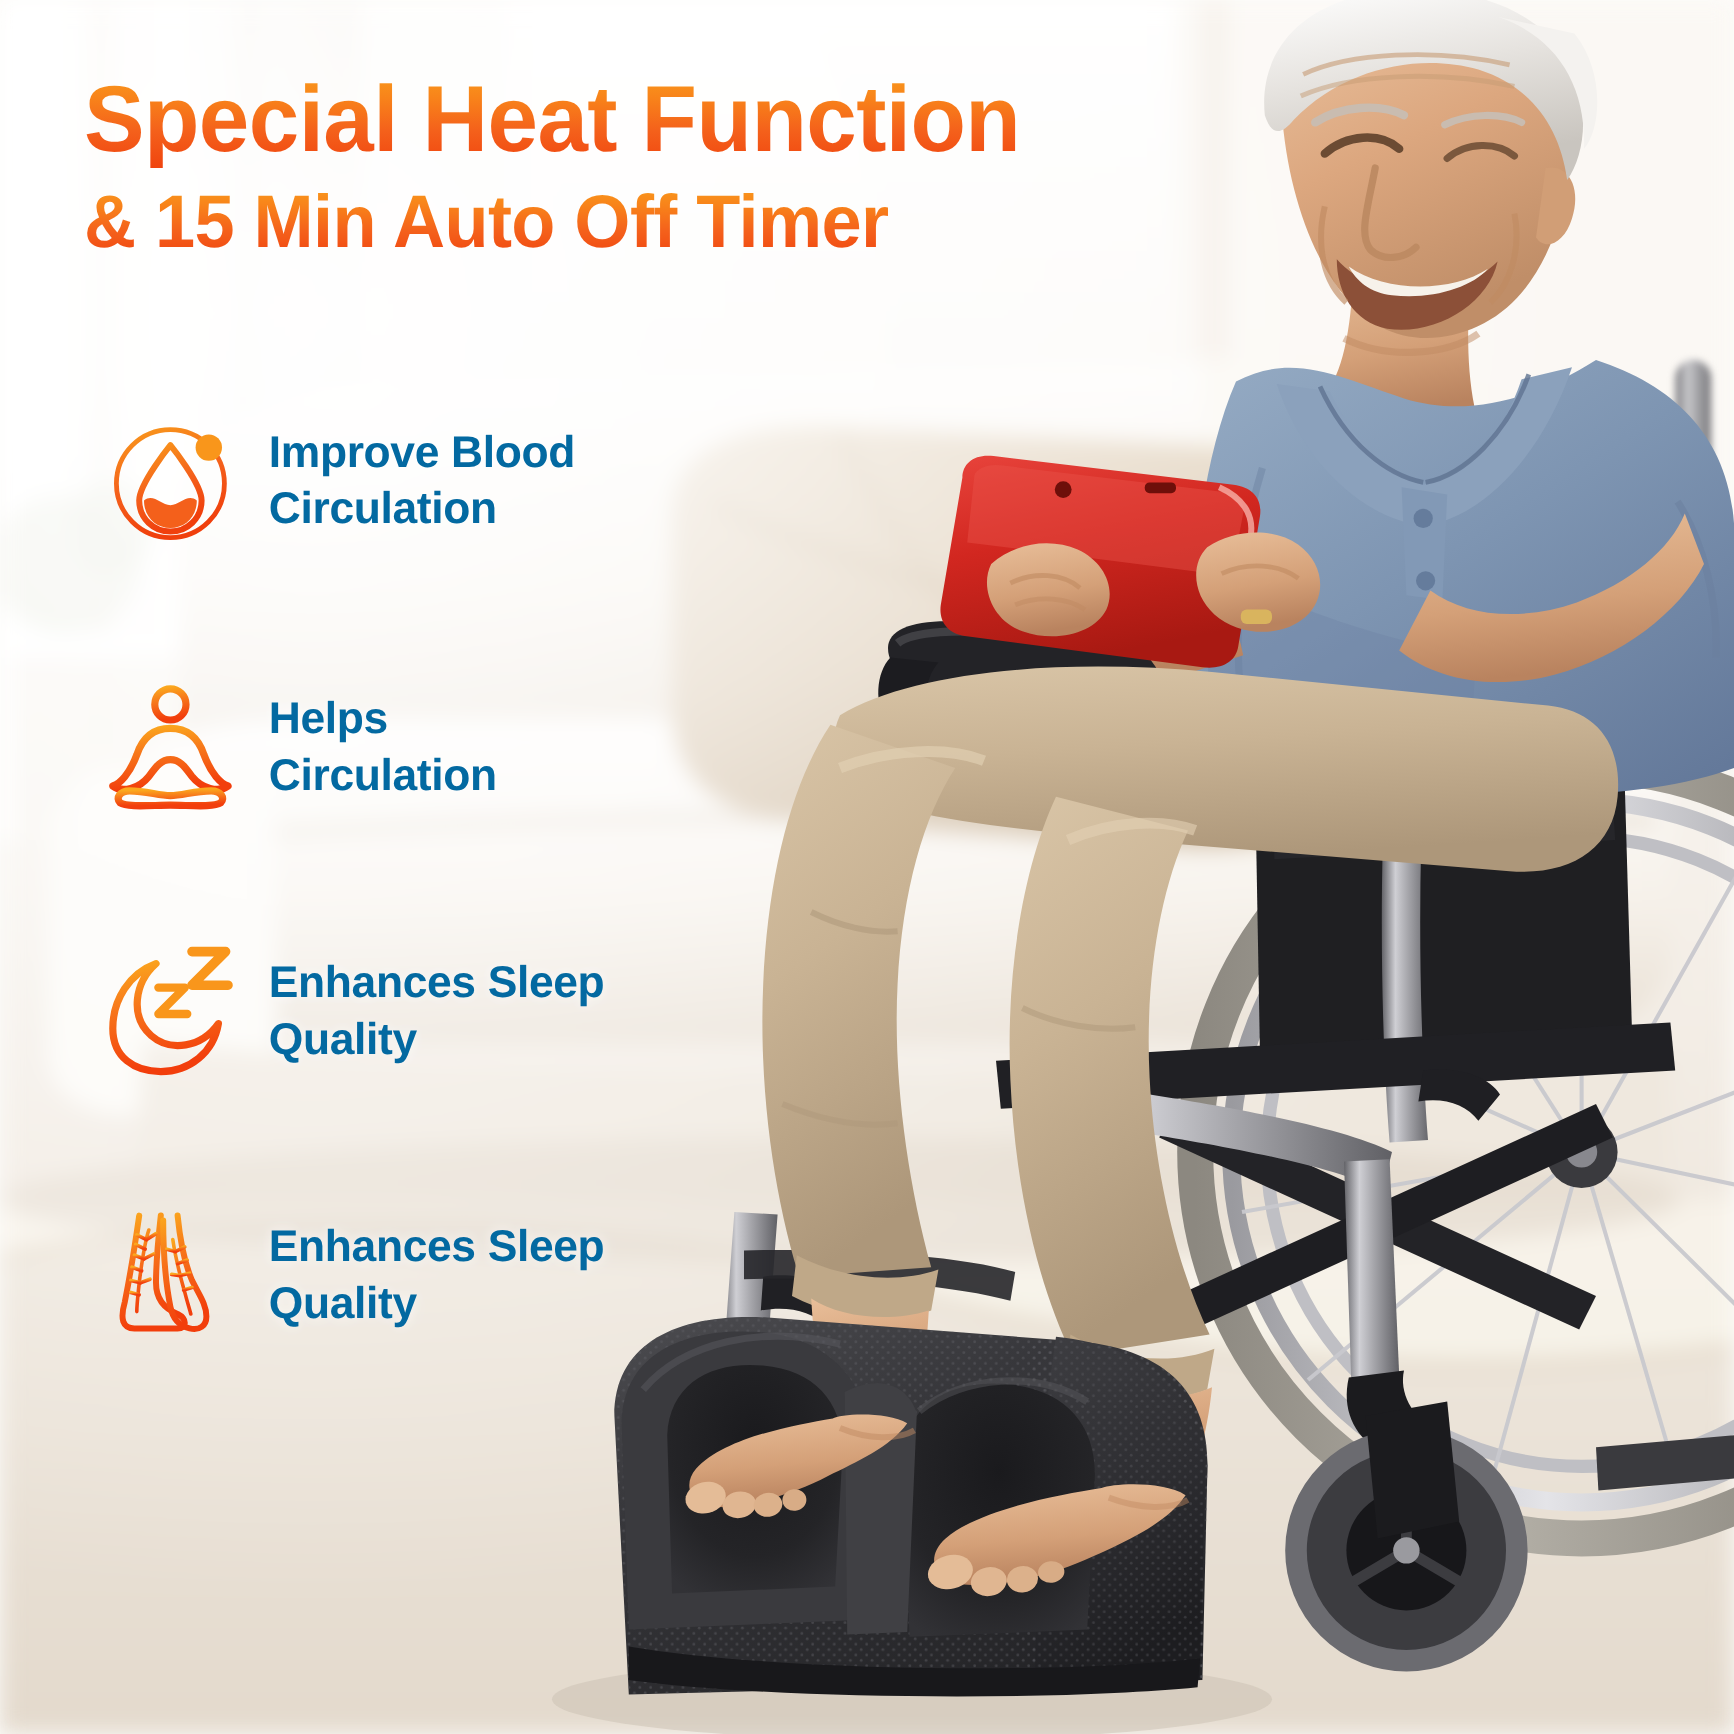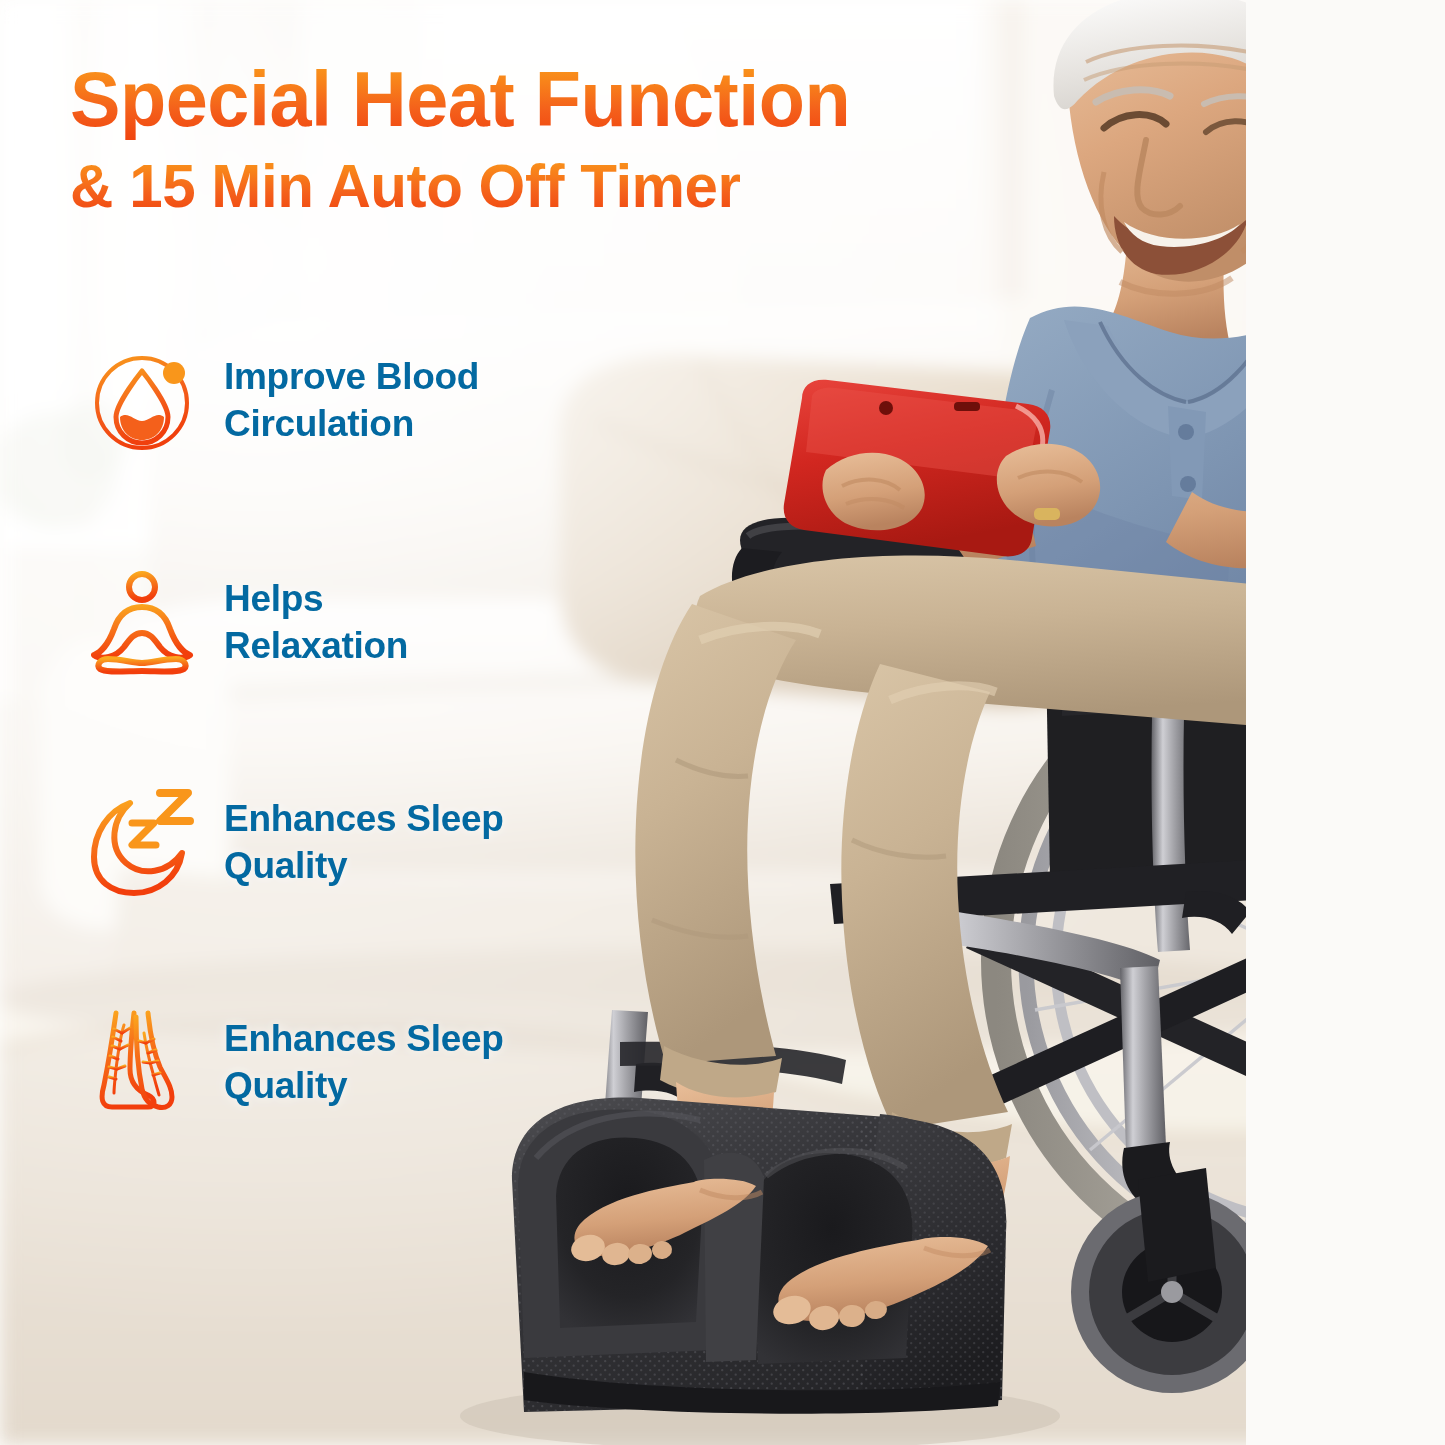--- a/index.html
+++ b/index.html
@@ -2,21 +2,21 @@
 <html><head>
 <meta charset="utf-8">
 <title>Foot Massager Product Feature Banner</title>
 <style>
   html,body{margin:0;padding:0;}
   body{
     width:1445px;height:1445px;overflow:hidden;
     font-family:"Liberation Sans","DejaVu Sans",sans-serif;
     background:#fbfaf8;
   }
-  #stage{position:relative;width:1246px;height:1445px;overflow:hidden;background:#fdfcfa;}
+  #stage{position:relative;width:1445px;height:1445px;overflow:hidden;background:#fdfcfa;}
 
   
   .scene{position:absolute;inset:0;}
   .scene svg{position:absolute;inset:0;width:1445px;height:1445px;display:block;}
 
   
   .room-blur{filter:blur(9px);}
   .mid-blur{filter:blur(3px);}
 
   
@@ -488,21 +488,21 @@
           <circle cx="56" cy="20" r="13" fill="none" stroke="url(#ic2)" stroke-width="6"></circle>
 
           <path d="M56 40 C 40 40, 32 50, 28 62 C 22 78, 14 86, 8 88 C 16 94, 30 90, 38 80 C 44 72, 48 66, 56 66
                    C 64 66, 68 72, 74 80 C 82 90, 96 94, 104 88 C 98 86, 90 78, 84 62 C 80 50, 72 40, 56 40 Z" fill="none" stroke="url(#ic2)" stroke-width="6" stroke-linejoin="round"></path>
 
           <path d="M22 92 C 14 92, 10 98, 14 102 C 20 106, 40 104, 56 104 C 72 104, 92 106, 98 102
                    C 102 98, 98 92, 90 92 C 76 92, 66 96, 56 96 C 46 96, 36 92, 22 92 Z" fill="none" stroke="url(#ic2)" stroke-width="6" stroke-linejoin="round"></path>
         </svg>
       </div>
       <div class="f-label">Helps
-Relaxation</div>
+Circulation</div>
     </div>
 
     <div class="feature f3">
       <div class="f-icon">
         <svg viewBox="0 0 112 112" xmlns="http://www.w3.org/2000/svg">
           <defs>
             <linearGradient id="ic3" x1="0" y1="0" x2="0.2" y2="1">
               <stop offset="0%" stop-color="#FBA81E"></stop>
               <stop offset="45%" stop-color="#F7731A"></stop>
               <stop offset="100%" stop-color="#F23E0C"></stop>

